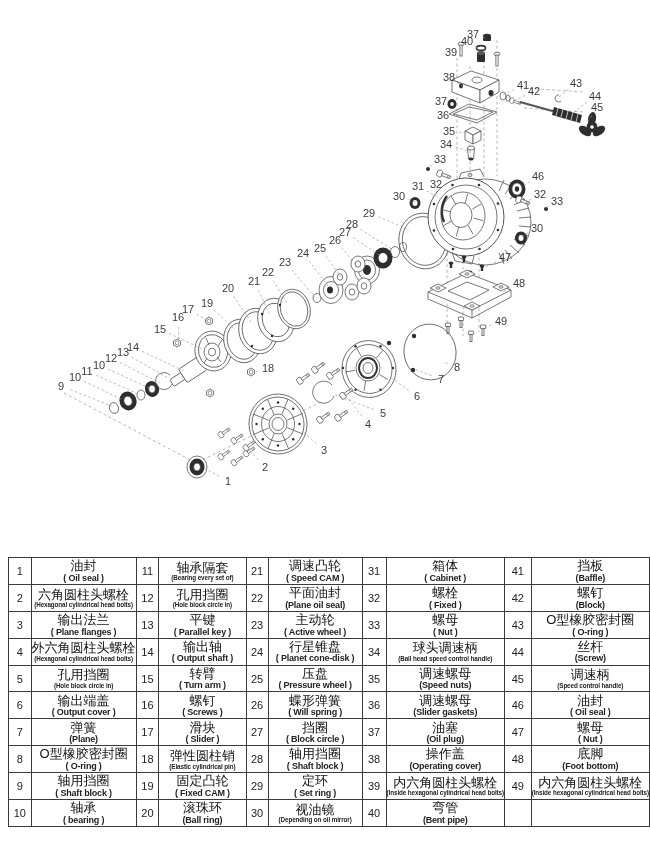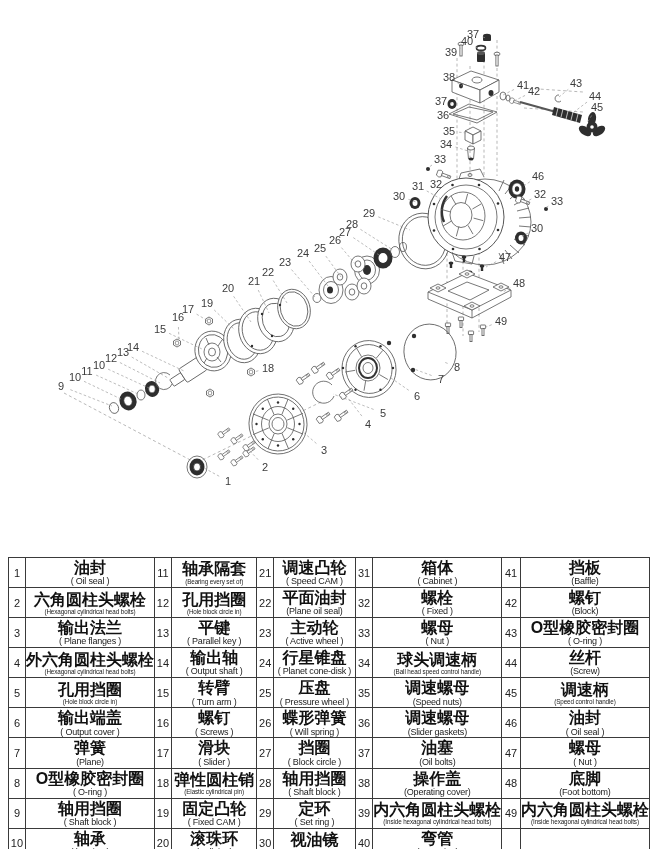--- a/index.html
+++ b/index.html
@@ -9,22 +9,22 @@
   svg .st{fill:none;stroke:#565656;stroke-width:.8;}
   svg .sw{fill:#fff;stroke:#565656;stroke-width:.8;}
   svg .dk{fill:#2e2e2e;stroke:none;}
   svg .dash{fill:none;stroke:#9a9a9a;stroke-width:.7;stroke-dasharray:3 2.6;}
   svg .leader{fill:none;stroke:#999;stroke-width:.65;stroke-dasharray:2.6 2.2;}
   svg .callout{font-family:"Liberation Sans",sans-serif;font-size:11px;fill:#3c3c3c;text-anchor:middle;}
   .parts-table{position:absolute;left:8px;top:557px;border-collapse:collapse;table-layout:fixed;}
   .parts-table td{border:1px solid #3a3a3a;text-align:center;vertical-align:middle;
         padding:0;height:25.9px;overflow:hidden;}
   .parts-table td.num{font-size:11px;color:#222;}
-  .zh{font-size:16px;font-weight:bold;color:#111;line-height:1.2;white-space:nowrap;}
-  .en{font-size:9px;color:#222;line-height:1.1;letter-spacing:-.2px;white-space:nowrap;}
+  .zh{font-size:13px;font-weight:normal;color:#111;line-height:1.2;white-space:nowrap;}
+  .en{font-size:9px;color:#222;line-height:1.1;letter-spacing:-.2px;white-space:nowrap;font-weight:bold;}
   .en.small{font-size:6.3px;letter-spacing:-.1px;}
 </style>
 </head>
 <body>
 
 <div class="page">
   <div class="diagram">
     <svg id="diagram-svg" viewBox="0 0 650 545" width="650" height="545">
       <defs>
         <g id="bolt">
@@ -626,21 +626,21 @@
             <div class="en">( Slider )</div>
           </td>
           <td class="num">27</td>
           <td>
             <div class="zh">挡圈</div>
             <div class="en">( Block circle )</div>
           </td>
           <td class="num">37</td>
           <td>
             <div class="zh">油塞</div>
-            <div class="en">(Oil bolts)</div>
+            <div class="en">(Oil plug)</div>
           </td>
           <td class="num">47</td>
           <td>
             <div class="zh">螺母</div>
             <div class="en">( Nut )</div>
           </td>
         </tr>
         <tr>
           <td class="num">8</td>
           <td>

